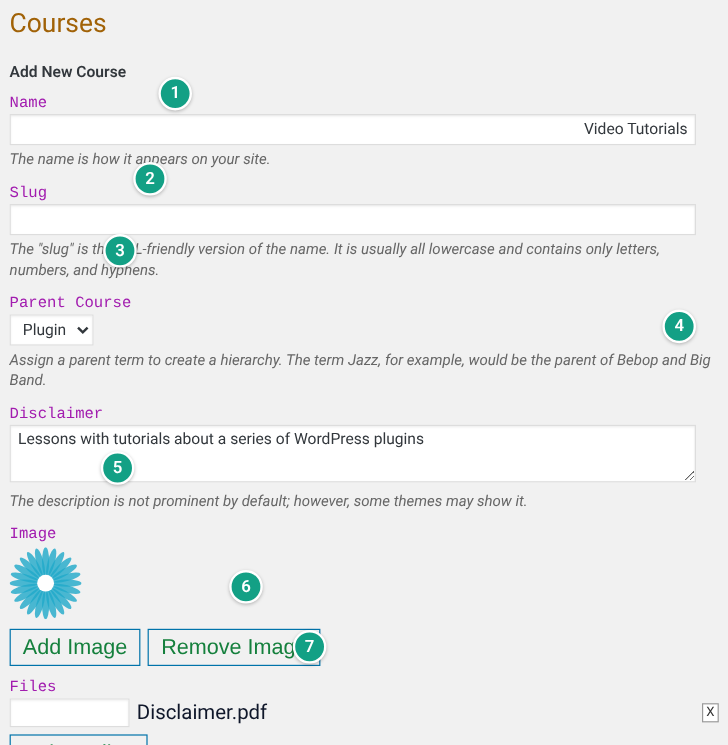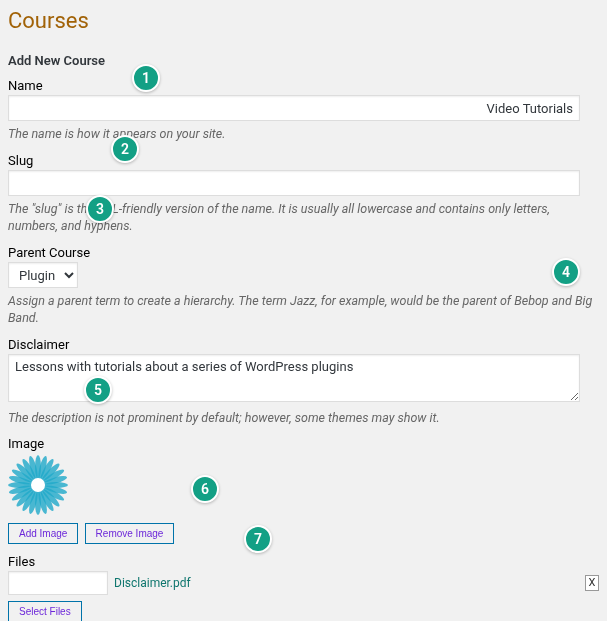--- a/index.html
+++ b/index.html
@@ -24,22 +24,23 @@
   }
   .section-title {
     font-size: 13px;
     font-weight: 600;
     margin: 0 0 10px 0;
   }
   .form-field { margin-bottom: 10px; }
   .field-label {
     display: block;
     font-size: 13px;
-    color: #000000;
+    color: #a21caf;
     margin-bottom: 2px;
+    font-family: Liberation Mono, monospace;
   }
   .text-input, .select-input, .textarea-input, .small-input {
     border: 1px solid #ddd;
     background: #fff;
     font-size: 13px;
     padding: 4px 6px;
     color: #32373c;
     font-family: inherit;
     box-shadow: inset 0 1px 2px rgba(0,0,0,.07);
   }
@@ -57,29 +58,29 @@
   }
   .swirl {
     position: relative;
     width: 60px;
     height: 60px;
     margin: 4px 0 8px 0;
   }
   .btn-secondary {
     display: inline-block;
     border: 1px solid #0073aa;
-    color: #6d28d9;
+    color: #15803d;
     background: transparent;
     padding: 4px 10px;
-    font-size: 10px;
+    font-size: 18px;
     cursor: pointer;
     margin-right: 3px;
   }
   .files-row { display: flex; align-items: center; gap: 6px; margin-bottom: 6px; }
-  .file-name { font-size: 12px; color: #0f766e; }
+  .file-name { font-size: 17px; color: #0f172a; }
   .remove-x {
     position: absolute;
     right: 0;
     border: 1px solid #999;
     background: #fff;
     font-size: 11px;
     width: 14px;
     height: 16px;
     line-height: 14px;
     text-align: center;

